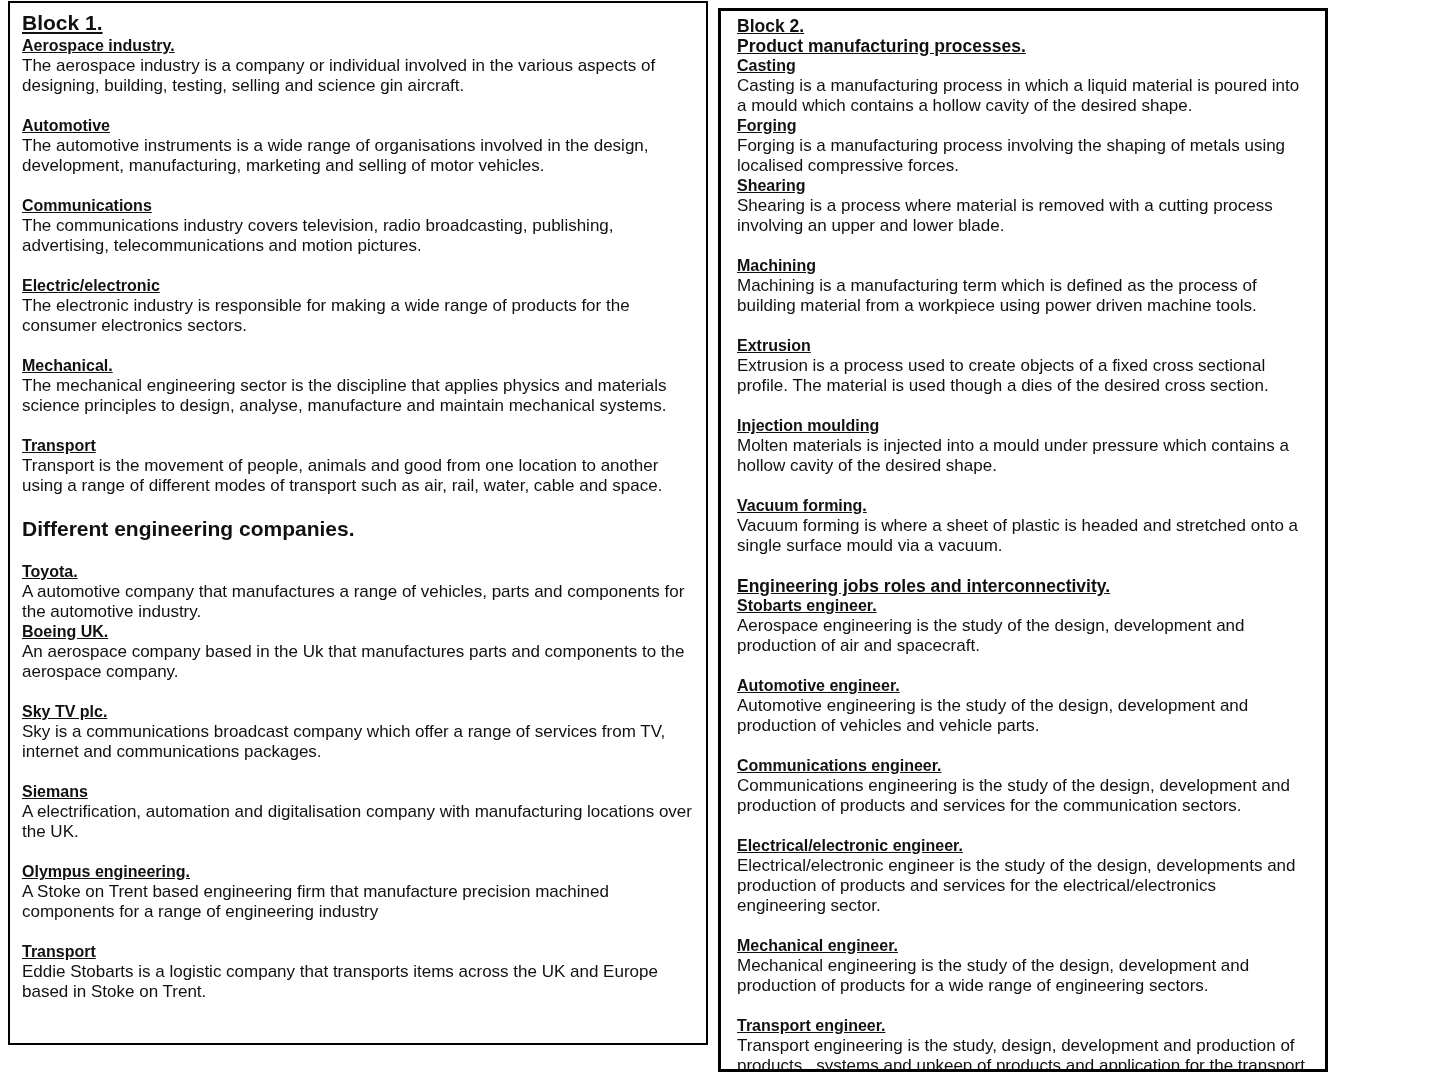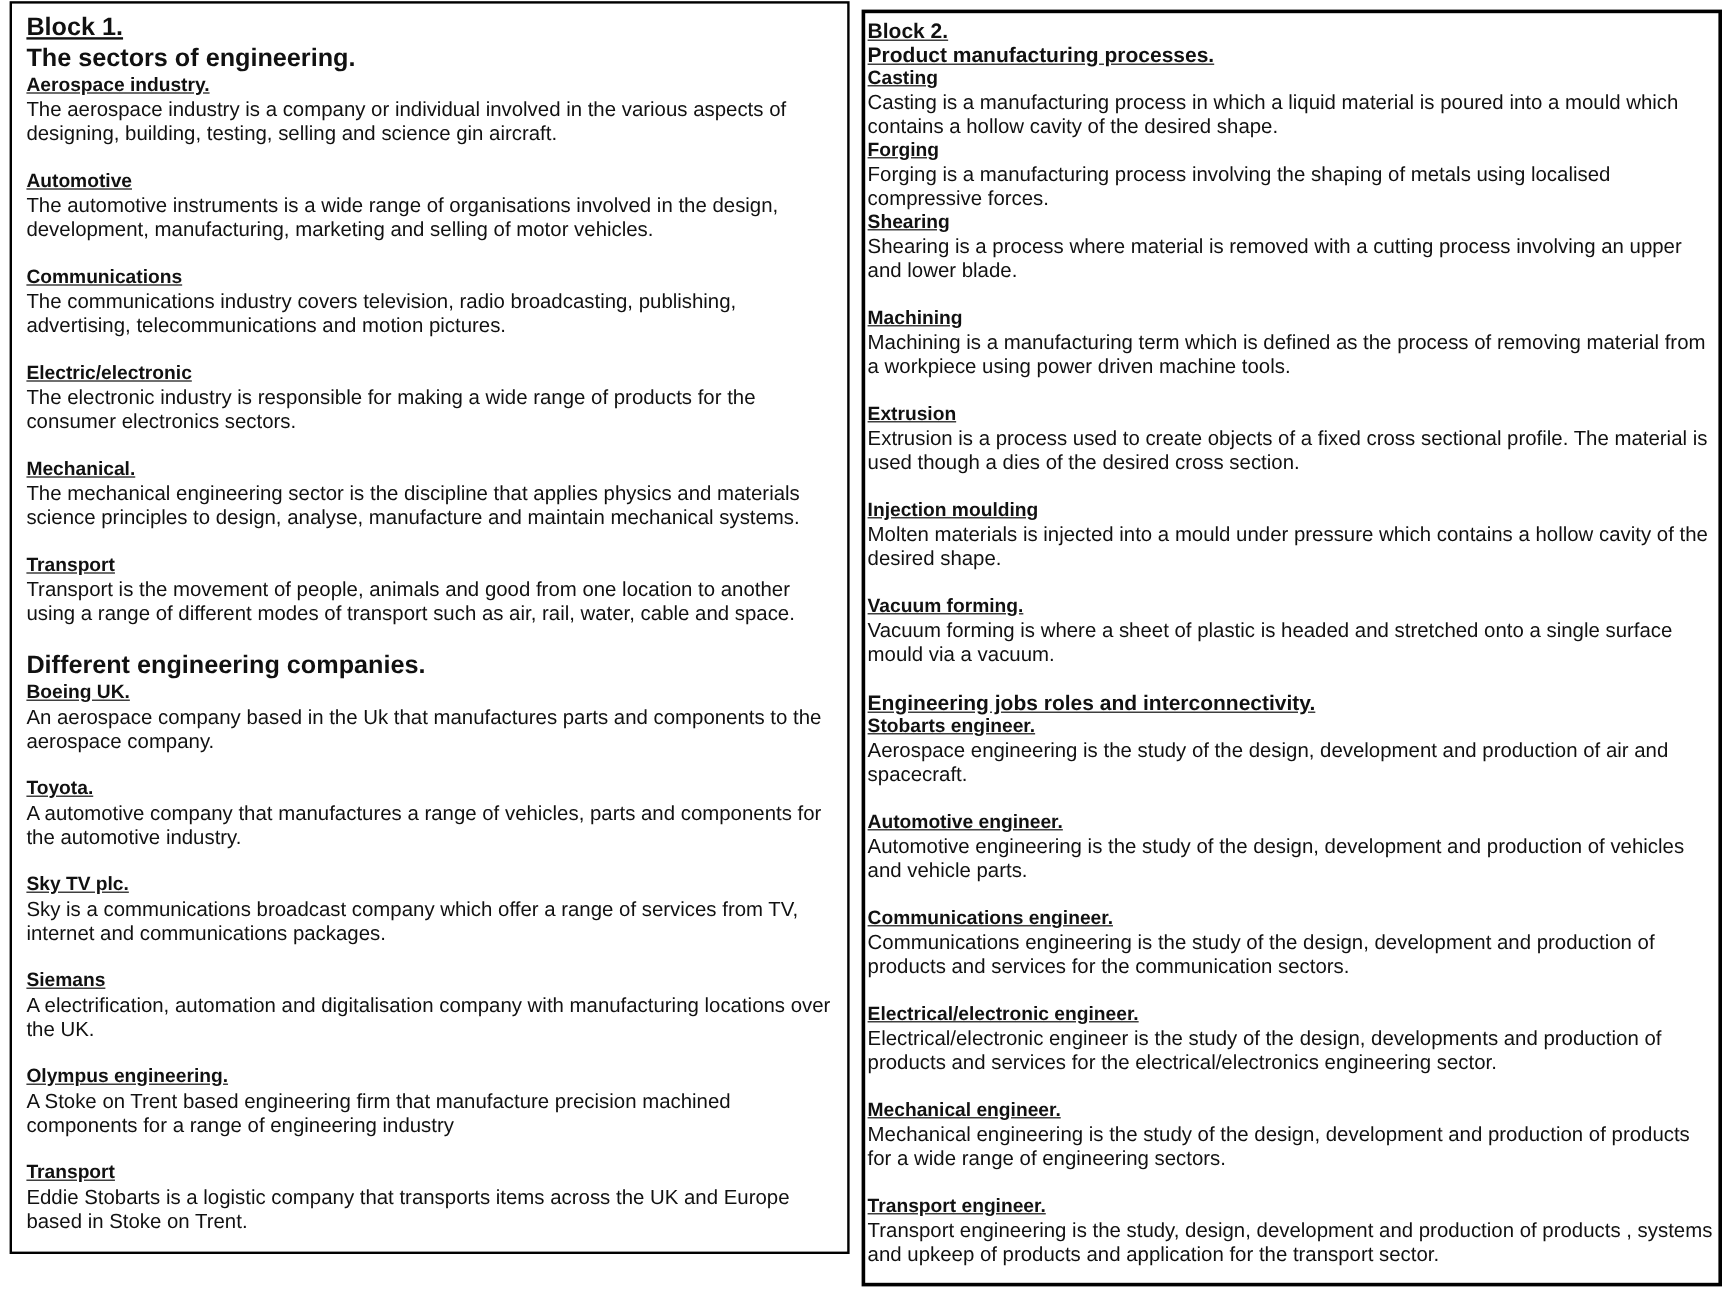--- a/index.html
+++ b/index.html
@@ -17,23 +17,23 @@
     border: 2px solid #000000;
     overflow: hidden;
   }
   #box1 {
     left: 8px; top: 1px;
     width: 700px; height: 1044px;
     padding: 7px 12px;
   }
   #box2 {
     left: 718px; top: 8px;
-    width: 717px; height: 1064px;
+    width: 610px; height: 1064px;
     border-width: 3px;
-    padding: 5px 2px;
+    padding: 5px 16px;
   }
   .block-title-lg {
     font-size: 21px; font-weight: bold;
     text-decoration: underline;
     line-height: 26px;
   }
   .block-title-sm {
     font-size: 17.5px; font-weight: bold;
     text-decoration: underline;
     line-height: 20px;
@@ -57,21 +57,20 @@
     line-height: 20px;
   }
   .gap { margin-top: 20px; }
 </style>
 </head>
 <body>
 
 <section class="box" id="box1">
   <div class="block-title-lg">Block 1.</div>
   <div id="block1-entries">
-      <div class="section-heading">The sectors of engineering.</div>
       <div class="term">
         <div class="term-heading">Aerospace industry.</div>
         <div class="term-body">The aerospace industry is a company or individual involved in the various aspects of designing, building, testing, selling and science gin aircraft.</div>
       </div>
       <div class="term gap">
         <div class="term-heading">Automotive</div>
         <div class="term-body">The automotive instruments is a wide range of organisations involved in the design, development, manufacturing, marketing and selling of motor vehicles.</div>
       </div>
       <div class="term gap">
         <div class="term-heading">Communications</div>
@@ -83,27 +82,27 @@
       </div>
       <div class="term gap">
         <div class="term-heading">Mechanical.</div>
         <div class="term-body">The mechanical engineering sector is the discipline that applies physics and materials science principles to design, analyse, manufacture and maintain mechanical systems.</div>
       </div>
       <div class="term gap">
         <div class="term-heading">Transport</div>
         <div class="term-body">Transport is the movement of people, animals and good from one location to another using a range of different modes of transport such as air, rail, water, cable and space.</div>
       </div>
       <div class="section-heading gap">Different engineering companies.</div>
+      <div class="term gap">
+        <div class="term-heading">Toyota.</div>
+        <div class="term-body">A automotive company that manufactures a range of vehicles, parts and components for the automotive industry.</div>
+      </div>
       <div class="term">
         <div class="term-heading">Boeing UK.</div>
         <div class="term-body">An aerospace company based in the Uk that manufactures parts and components to the aerospace company.</div>
-      </div>
-      <div class="term gap">
-        <div class="term-heading">Toyota.</div>
-        <div class="term-body">A automotive company that manufactures a range of vehicles, parts and components for the automotive industry.</div>
       </div>
       <div class="term gap">
         <div class="term-heading">Sky TV plc.</div>
         <div class="term-body">Sky is a communications broadcast company which offer a range of services from TV, internet and communications packages.</div>
       </div>
       <div class="term gap">
         <div class="term-heading">Siemans</div>
         <div class="term-body">A electrification, automation and digitalisation company with manufacturing locations over the UK.</div>
       </div>
       <div class="term gap">
@@ -128,21 +127,21 @@
       <div class="term">
         <div class="term-heading">Forging</div>
         <div class="term-body">Forging is a manufacturing process involving the shaping of metals using localised compressive forces.</div>
       </div>
       <div class="term">
         <div class="term-heading">Shearing</div>
         <div class="term-body">Shearing is a process where material is removed with a cutting process involving an upper and lower blade.</div>
       </div>
       <div class="term gap">
         <div class="term-heading">Machining</div>
-        <div class="term-body">Machining is a manufacturing term which is defined as the process of removing material from a workpiece using power driven machine tools.</div>
+        <div class="term-body">Machining is a manufacturing term which is defined as the process of building material from a workpiece using power driven machine tools.</div>
       </div>
       <div class="term gap">
         <div class="term-heading">Extrusion</div>
         <div class="term-body">Extrusion is a process used to create objects of a fixed cross sectional profile. The material is used though a dies of the desired cross section.</div>
       </div>
       <div class="term gap">
         <div class="term-heading">Injection moulding</div>
         <div class="term-body">Molten materials is injected into a mould under pressure which contains a hollow cavity of the desired shape.</div>
       </div>
       <div class="term gap">

